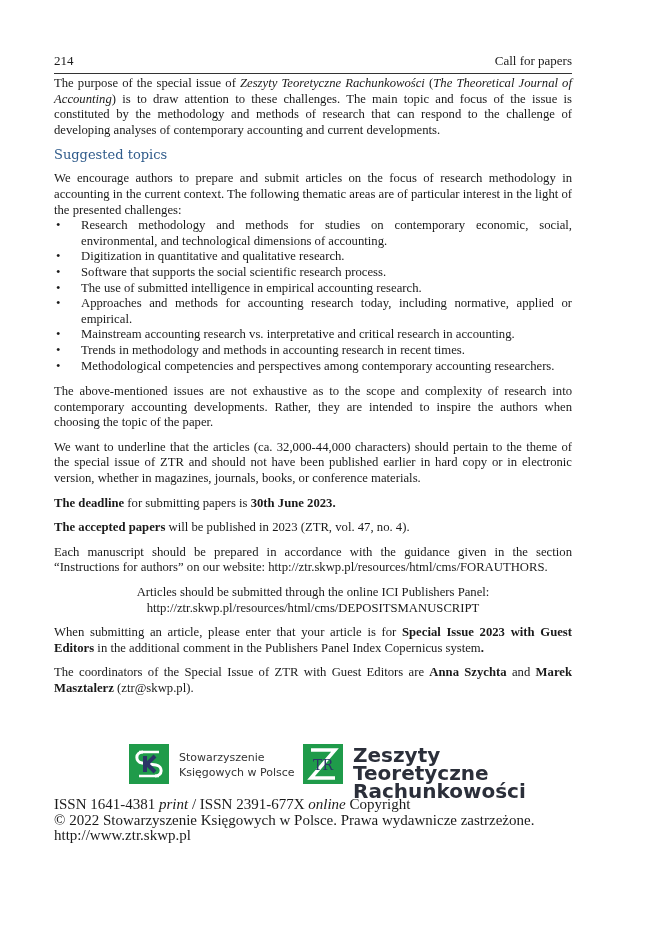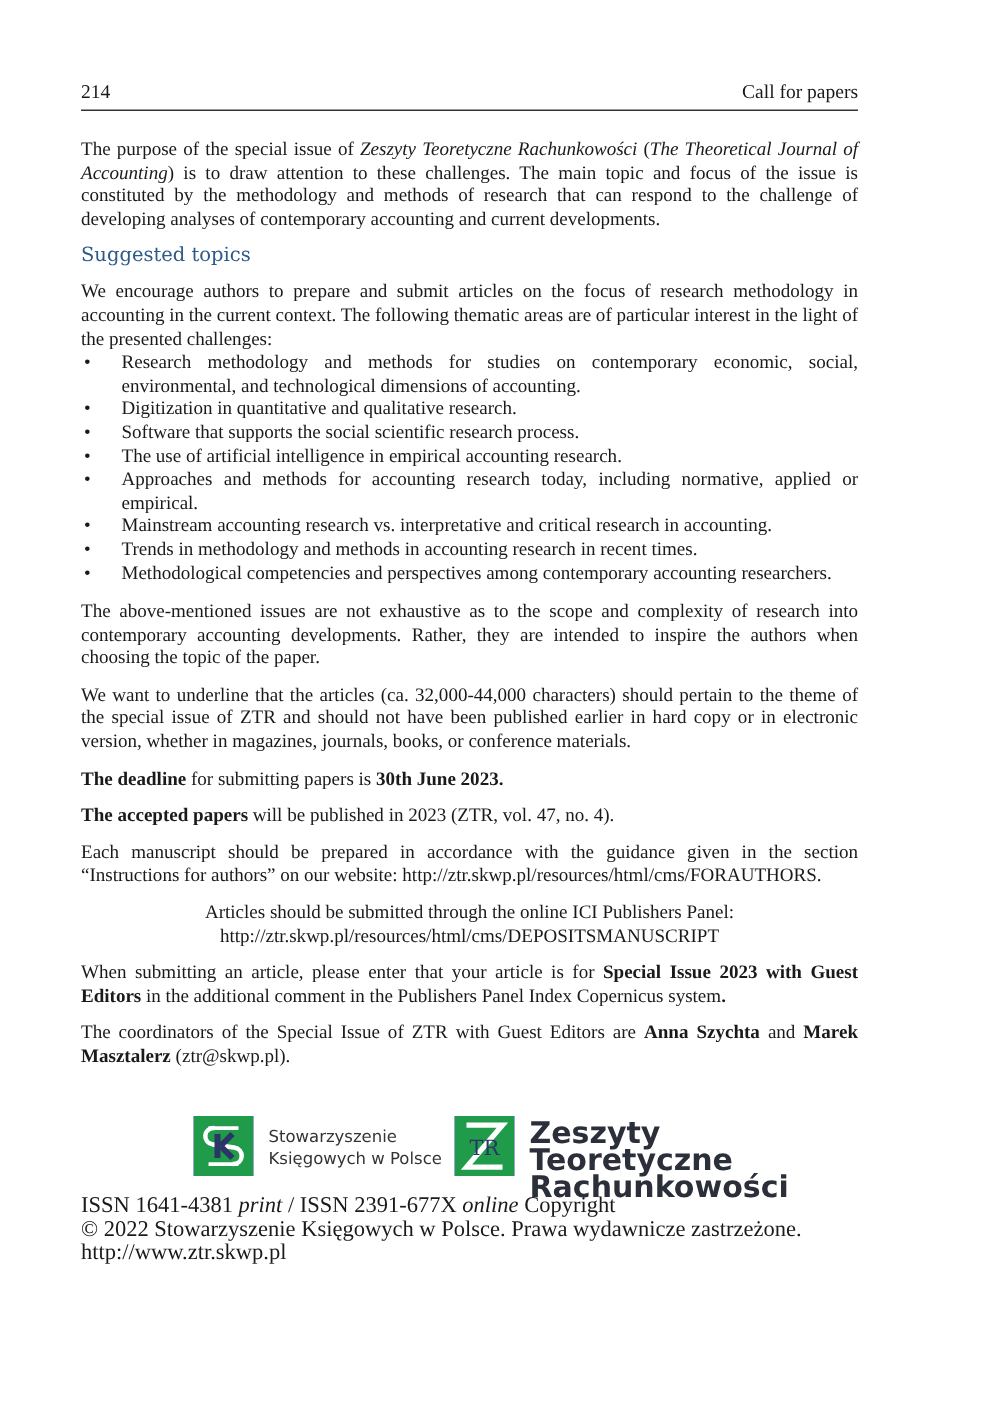--- a/index.html
+++ b/index.html
@@ -4,21 +4,21 @@
 <style>
   html, body { margin: 0; padding: 0; background: #ffffff; }
   body { width: 661px; height: 937px; position: relative; overflow: hidden;
          font-family: "DejaVu Serif", "Liberation Serif", serif; color: #1a1a1a; }
   .page { position: absolute; left: 54px; top: 0; width: 518px; }
   .running-head { position: absolute; top: 53px; left: 0; width: 518px; height: 20px;
                   font-family: "Liberation Serif", serif; font-size: 13px; }
   .running-head .pg { position: absolute; left: 0; top: 0; }
   .running-head .title { position: absolute; right: 0; top: 0; }
   .rule { position: absolute; top: 73px; left: 0; width: 518px; height: 0; border-top: 1px solid #333; }
-  .body { position: absolute; top: 92px; left: 0; width: 518px;
+  .body { position: absolute; top: 76px; left: 0; width: 518px;
           font-family: "Liberation Serif", serif; font-size: 12.7px; line-height: 15.6px; }
   p { margin: 0 0 9px 0; text-align: justify; }
   h2 { margin: 0 0 8px 0; font-size: 13px; font-weight: normal; color: #2e5a8a; font-family: "DejaVu Serif", serif; line-height: 16px; }
   ul { margin: 0 0 10px 0; padding: 0; list-style: none; }
   ul li { position: relative; padding-left: 27px; text-align: justify; }
   ul li .bullet { position: absolute; left: 2px; top: 0; }
   .logos { position: absolute; top: 744px; left: 75px; width: 400px; height: 42px; }
   .logo-box { position: absolute; width: 40px; height: 40px; background: #8b5cf6; }
   .logo-sk { left: 0; top: 0; }
   .logo-ztr { left: 174px; top: 0; }
@@ -40,21 +40,21 @@
 
   <div class="body">
     <p><span>The purpose of the special issue of </span><i>Zeszyty Teoretyczne Rachunkowości</i><span> (</span><i>The Theoretical Journal of Accounting</i><span>) is to draw attention to these challenges. The main topic and focus of the issue is constituted by the methodology and methods of research that can respond to the challenge of developing analyses of contemporary accounting and current developments.</span></p>
 
     <h2>Suggested topics</h2>
     <p style="margin-bottom:0">We encourage authors to prepare and submit articles on the focus of research methodology in accounting in the current context. The following thematic areas are of particular interest in the light of the presented challenges:</p>
     <ul>
       <li><span class="bullet">•</span><span>Research methodology and methods for studies on contemporary economic, social, environmental, and technological dimensions of accounting.</span></li>
       <li><span class="bullet">•</span><span>Digitization in quantitative and qualitative research.</span></li>
       <li><span class="bullet">•</span><span>Software that supports the social scientific research process.</span></li>
-      <li><span class="bullet">•</span><span>The use of artificial intelligence in empirical accounting research.</span></li>
+      <li><span class="bullet">•</span><span>The use of submitted intelligence in empirical accounting research.</span></li>
       <li><span class="bullet">•</span><span>Approaches and methods for accounting research today, including normative, applied or empirical.</span></li>
       <li><span class="bullet">•</span><span>Mainstream accounting research vs. interpretative and critical research in accounting.</span></li>
       <li><span class="bullet">•</span><span>Trends in methodology and methods in accounting research in recent times.</span></li>
       <li><span class="bullet">•</span><span>Methodological competencies and perspectives among contemporary accounting researchers.</span></li>
     </ul>
 
     <p>The above-mentioned issues are not exhaustive as to the scope and complexity of research into contemporary accounting developments. Rather, they are intended to inspire the authors when choosing the topic of the paper.</p>
     <p>We want to underline that the articles (ca. 32,000-44,000 characters) should pertain to the theme of the special issue of ZTR and should not have been published earlier in hard copy or in electronic version, whether in magazines, journals, books, or conference materials.</p>
     <p><b>The deadline</b><span> for submitting papers is </span><b>30th June 2023.</b></p>
     <p><b>The accepted papers</b><span> will be published in 2023 (ZTR, vol. 47, no. 4).</span></p>

